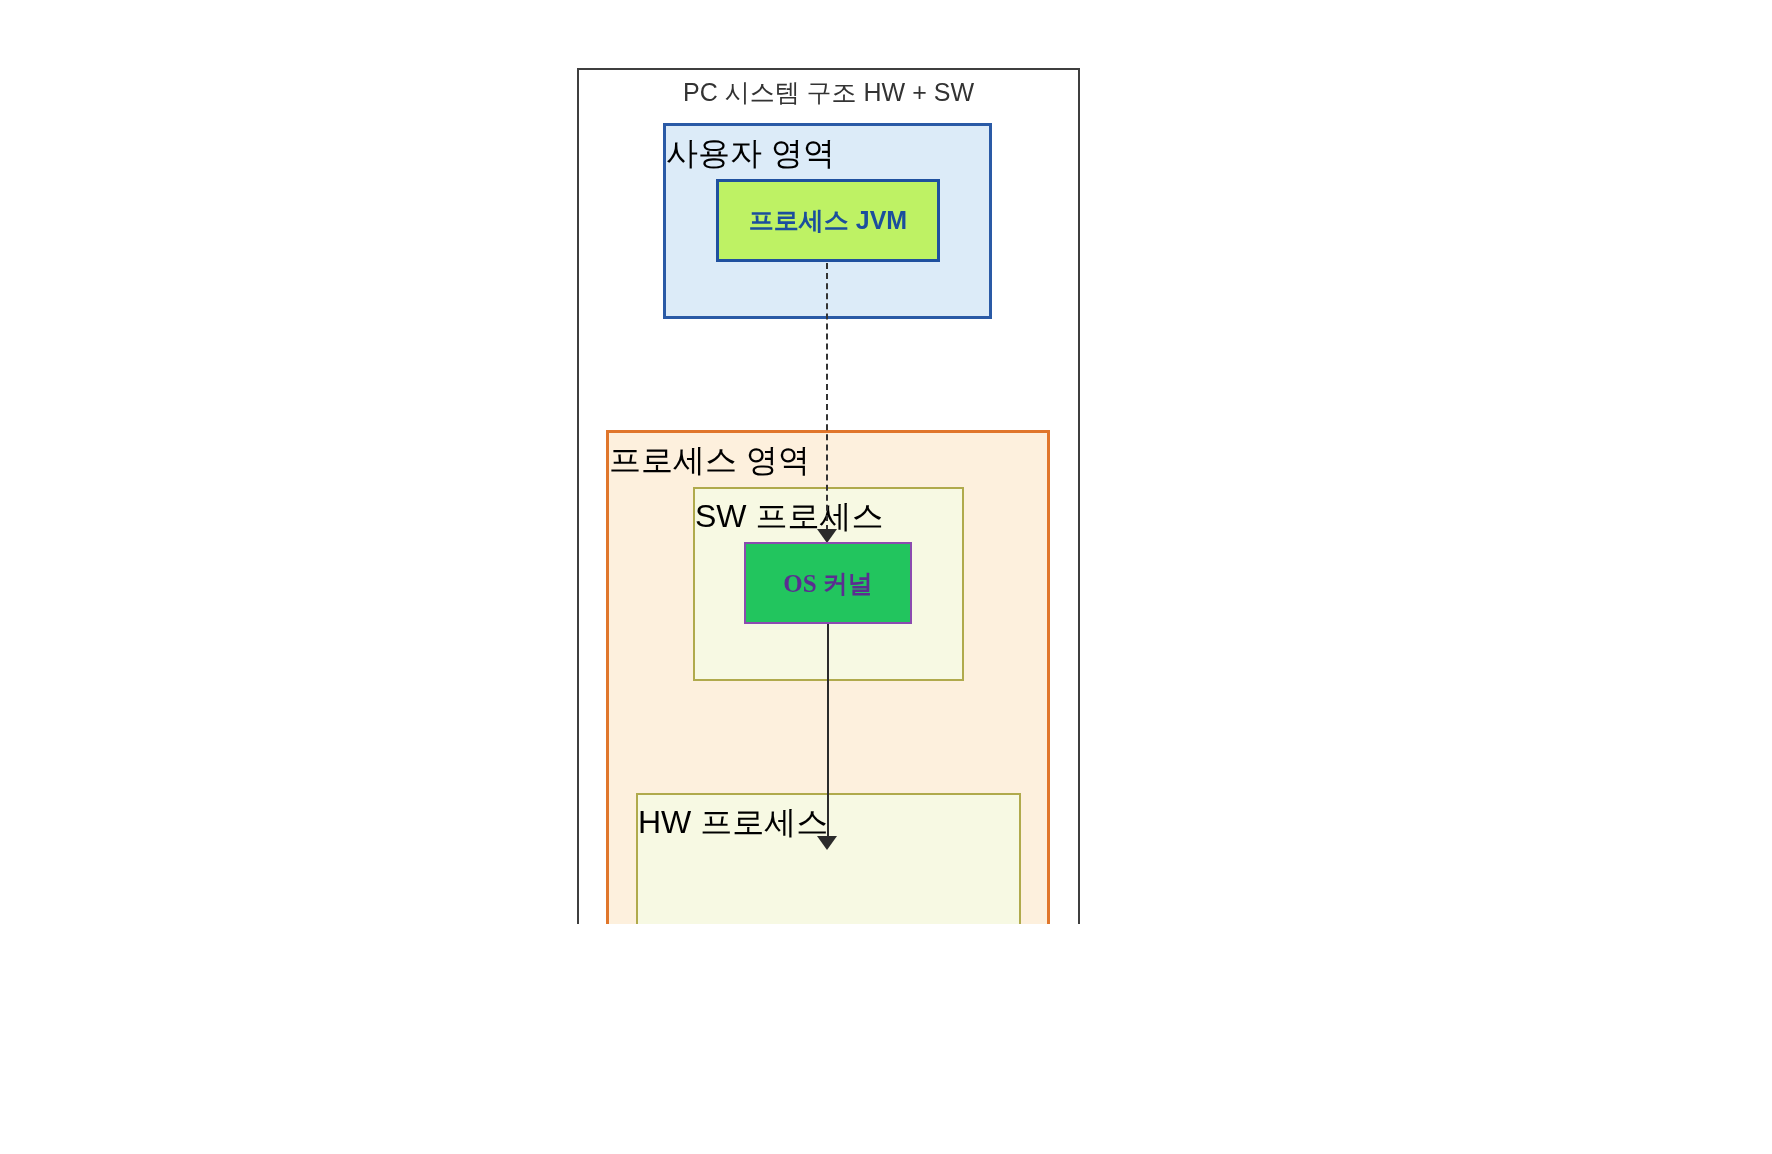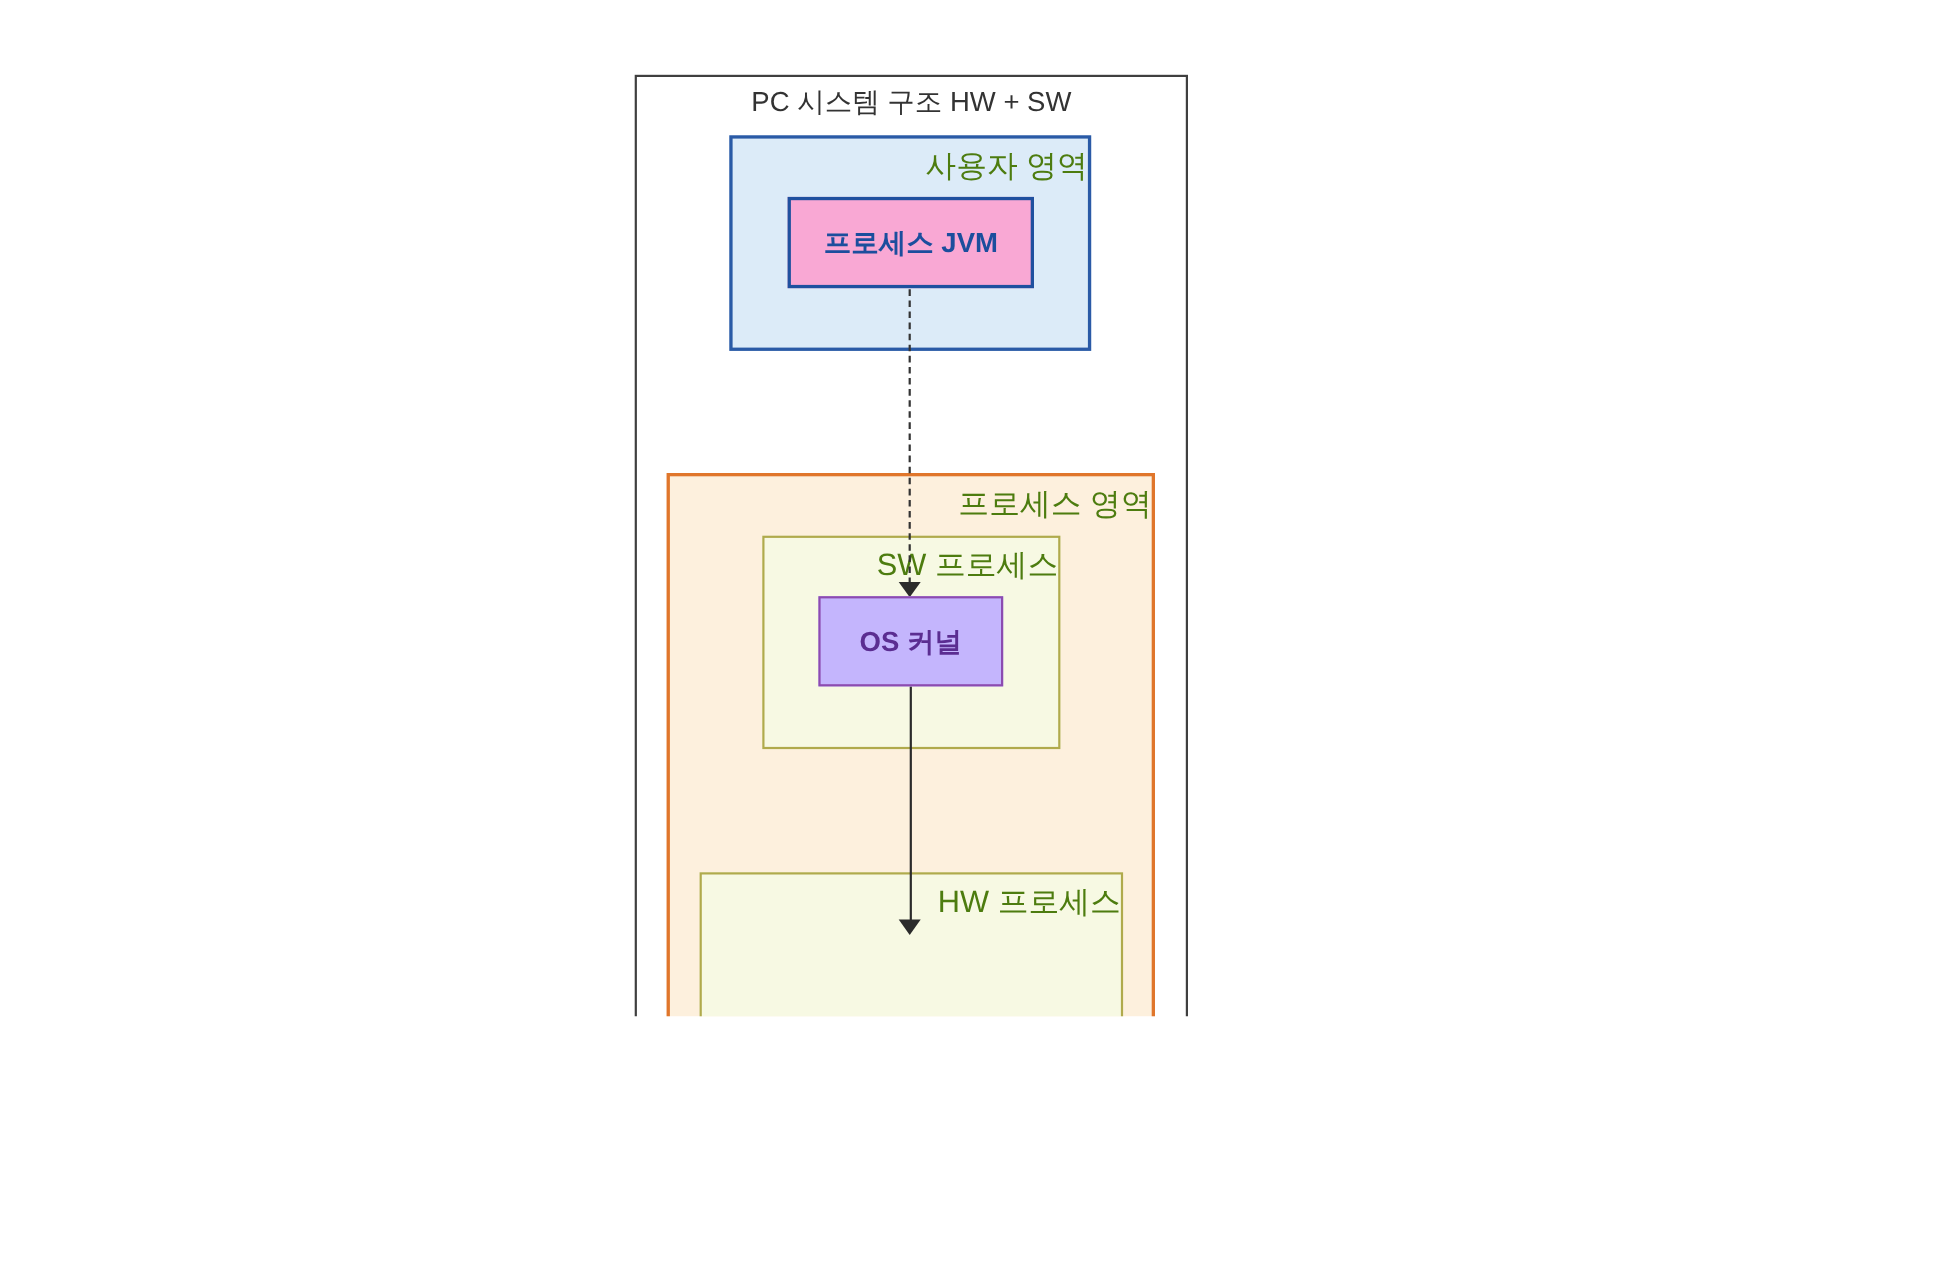--- a/index.html
+++ b/index.html
@@ -38,42 +38,42 @@
   
   .user-area {
     left: 663px; top: 123px;
     width: 329px; height: 196px;
     border: 3px solid #2a5aa6;
     background: #dcebf8;
   }
   .area-label {
     position: absolute;
     left: 0; right: 0; top: 6px;
-    text-align: right;
-    font-size: 28px;
+    text-align: left;
+    font-size: 32px;
     font-weight: 500;
-    color: #4d7c0f;
+    color: #000000;
     white-space: nowrap;
   }
   .node {
     position: absolute;
     box-sizing: border-box;
     display: flex;
     align-items: center;
     justify-content: center;
     font-size: 25px;
     font-weight: 600;
     white-space: nowrap;
     z-index: 3;
   }
   .jvm-node {
     left: 716px; top: 179px;
     width: 224px; height: 83px;
     border: 3px solid #1f509f;
-    background: #f9a8d4;
+    background: #bef264;
     color: #1b4e9d;
   }
   
   .native-area {
     left: 606px; top: 430px;
     width: 444px; height: 613px;
     border: 3px solid #e0762b;
     background: #fdf0dd;
   }
   .sub-group {
@@ -83,22 +83,23 @@
     background: #f7f9e3;
   }
   .sw-group {
     left: 693px; top: 487px;
     width: 271px; height: 194px;
   }
   .os-node {
     left: 744px; top: 542px;
     width: 168px; height: 82px;
     border: 2px solid #8c4bb0;
-    background: #c4b5fd;
+    background: #22c55e;
     color: #5b2d91;
+    font-family: Liberation Serif, serif;
   }
   .hw-group {
     left: 636px; top: 793px;
     width: 385px; height: 194px;
   }
   .cpu-node {
     left: 688px; top: 849px;
     width: 280px; height: 82px;
     border: 3px solid #c74e1d;
     background: #f9ddaf;

